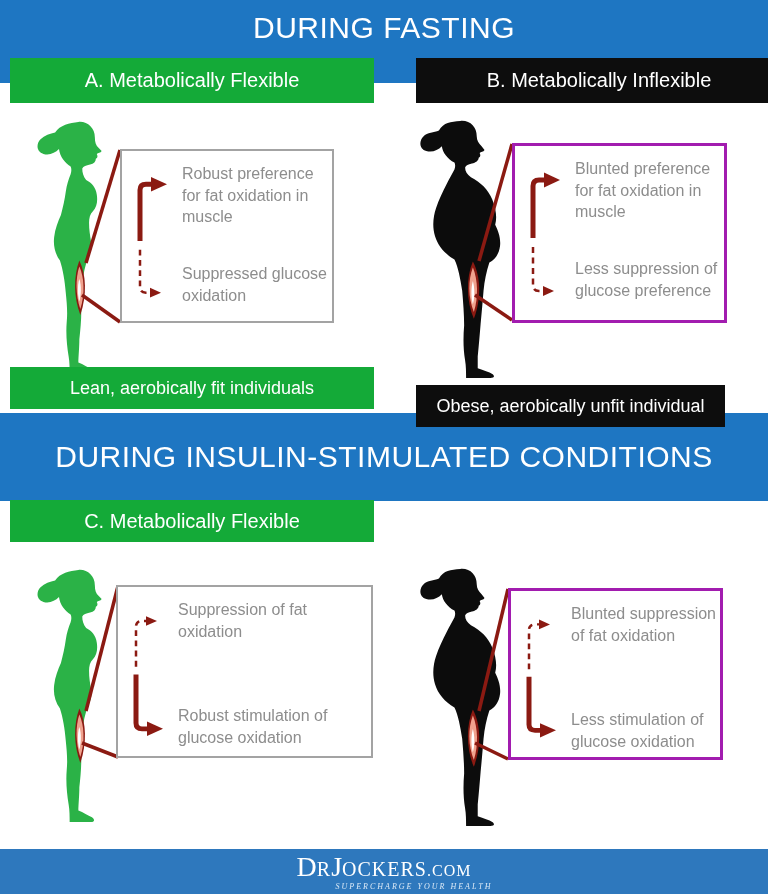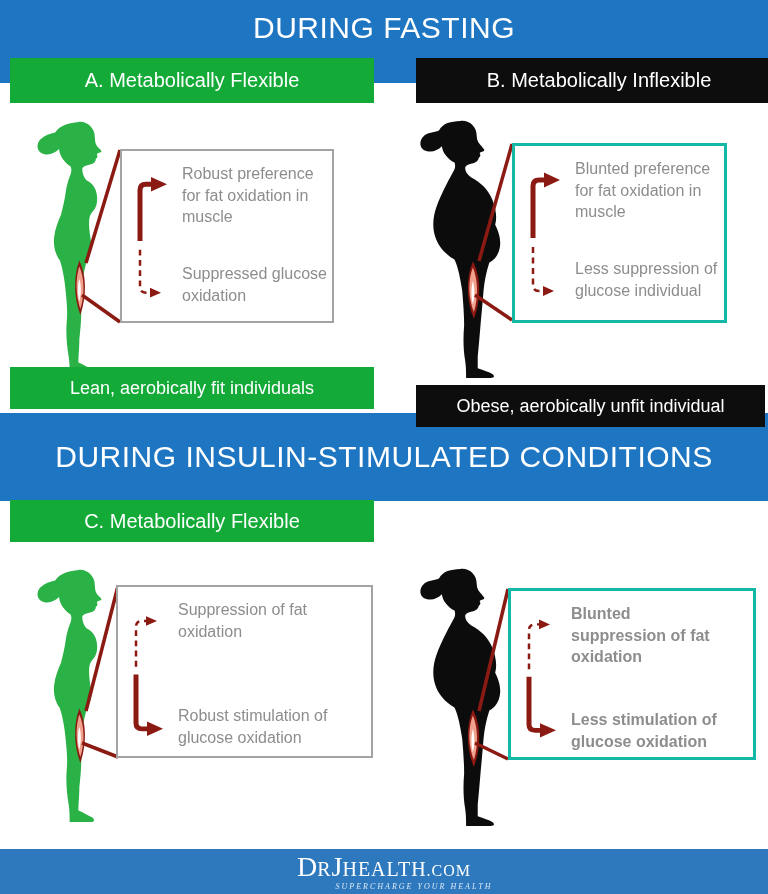--- a/index.html
+++ b/index.html
@@ -19,38 +19,38 @@
          justify-content:center; color:#ffffff; font-size:20px; }
   .bar-green { background:#14aa38;text-align:center; }
   .bar-black { background:#0d0d0d; }
   .bar-a { left:10px;  top:58px;  width:364px; }
   .bar-b { left:416px; top:58px;  width:366px; }
   .bar-c { left:10px;  top:500px; width:364px; height:42px; }
   .bar-d { left:416px; top:500px; width:349px; height:42px; }
   .caption-bar { position:absolute; height:42px; z-index:2; display:flex; align-items:center;
                  justify-content:center; color:#ffffff; font-size:18px; }
   .caption-lean  { left:10px;  top:367px; width:364px; background:#14aa38; }
-  .caption-obese { left:416px; top:385px; width:349px; background:#0d0d0d; }
+  .caption-obese { left:416px; top:385px; width:309px; background:#0d0d0d; }
 
   
   .panel { position:absolute; width:384px; height:280px; }
   .panel-a { left:0;     top:103px; }
   .panel-b { left:384px; top:103px; }
   .panel-c { left:0;     top:553px; }
   .panel-d { left:384px; top:553px; }
   .panel-svg { position:absolute; left:0; top:0; width:384px; height:280px; }
 
   
   .infobox { position:absolute; background:#ffffff; z-index:3; }
   .infobox.green { border:2px solid #a3a3a3; }
-  .infobox.black { border:3px solid #14b8a6; }
+  .infobox.black { border:3px solid #a21caf; }
   .ib-a { left:120px; top:46px; width:214px; height:174px; }
   .ib-b { left:128px; top:40px; width:215px; height:180px; }
   .ib-c { left:116px; top:32px; width:257px; height:173px; }
-  .ib-d { left:124px; top:35px; width:248px; height:172px;font-weight:bold; }
+  .ib-d { left:124px; top:35px; width:215px; height:172px; }
   .ib-arrows { position:absolute; left:8px; top:0; height:100%; width:56px; }
   .ib-text { position:absolute; color:#8d8d8d; font-size:16px; line-height:1.35; }
   .ib-text1 { left:60px; top:12px;  width:152px; }
   .ib-text2 { left:60px; top:112px; width:158px; }
   .ins .ib-text2 { top:118px; }
 
   
   .footer-band { position:absolute; left:0; top:849px; width:768px; height:45px; background:#2e78bd;
                  display:flex; flex-direction:column; align-items:center; justify-content:center; z-index:1; }
   .brand { font-family:"Liberation Serif", serif; color:#ffffff; line-height:1; display:flex; align-items:baseline; }
@@ -127,21 +127,21 @@
         <g>
           <path d="M10,92 L10,40 Q10,34 16,34 L21,34" stroke="#8b1a12" stroke-width="5" fill="none"></path>
           <polygon points="21,26.5 37,34 21,41.5" fill="#8b1a12"></polygon>
         </g>
         <g>
           <path d="M10,101 L10,139 Q10,145 16,145 L20,145" stroke="#8b1a12" stroke-width="2.5" fill="none" stroke-dasharray="6,4.5"></path>
           <polygon points="20,140 31,145 20,150" fill="#8b1a12"></polygon>
         </g>
       </svg>
       <div class="ib-text ib-text1">Blunted preference for fat oxidation in muscle</div>
-      <div class="ib-text ib-text2">Less suppression of glucose individual</div>
+      <div class="ib-text ib-text2">Less suppression of glucose preference</div>
     </div>
   </div>
 
   <div class="caption-bar caption-lean">
     <span>Lean, aerobically fit individuals</span>
   </div>
   <div class="caption-bar caption-obese">
     <span>Obese, aerobically unfit individual</span>
   </div>
 
@@ -213,19 +213,19 @@
       <div class="ib-text ib-text1">Blunted suppression of fat oxidation</div>
       <div class="ib-text ib-text2">Less stimulation of glucose oxidation</div>
     </div>
   </div>
 
   <div class="footer-band">
     <div class="brand">
       <span class="b-big">D</span>
         <span class="b-small">R</span>
         <span class="b-big">J</span>
-        <span class="b-small">HEALTH</span>
+        <span class="b-small">OCKERS</span>
         <span class="b-com">.COM</span>
     </div>
     <div class="tagline">SUPERCHARGE YOUR HEALTH</div>
   </div>
 
 </div>
 
 </body></html>

